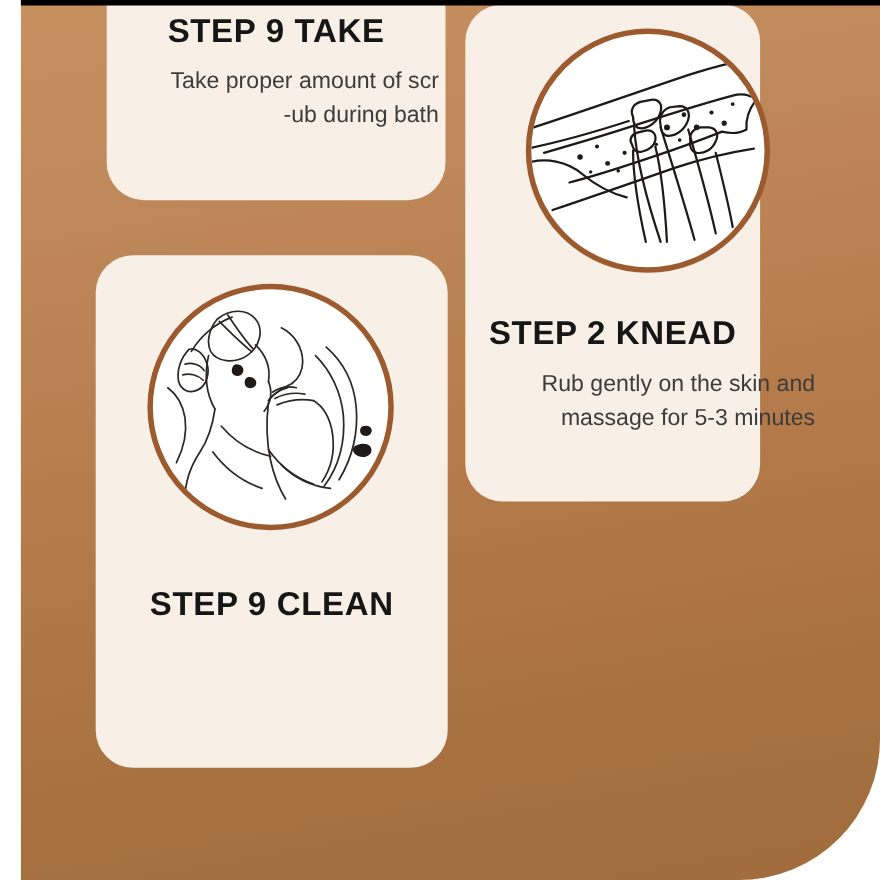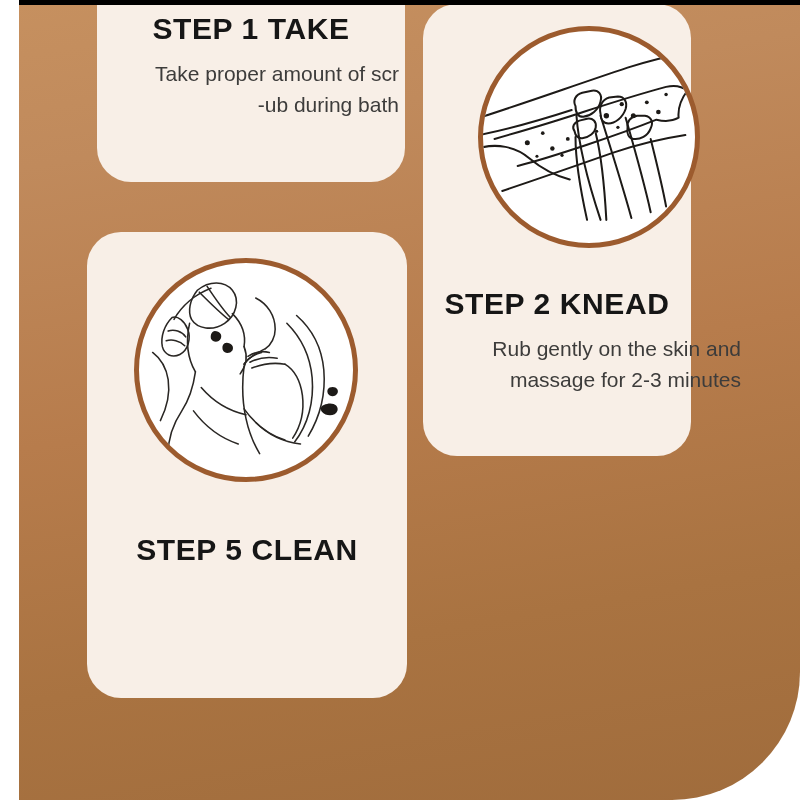--- a/index.html
+++ b/index.html
@@ -115,21 +115,21 @@
   .dot { fill: #1d1a17; }
 </style>
 </head>
 <body>
 
 <div id="stage">
 
   <div id="panel">
 
     <div class="card" id="card-step1">
-      <div class="step-title">STEP 1  TAKE</div>
+      <div class="step-title">STEP 9  TAKE</div>
       <div class="step-body">Take proper amount of scr
 -ub during bath</div>
     </div>
 
     <div class="card" id="card-step2">
 
       <div class="illus" id="illus-step2">
         <svg viewBox="0 0 220 220" xmlns="http://www.w3.org/2000/svg" aria-hidden="true">
 
           <path class="ink" d="M-4 90 C 40 76, 96 56, 150 38 C 172 31, 192 26, 214 22"></path>
@@ -169,21 +169,21 @@
                                C 145 90, 137 96, 130 96 C 125 96, 122 92, 122 86 Z"></path>
           <path class="ink" d="M148 90 C 156 118, 166 152, 174 188"></path>
           <path class="ink" d="M150 100 C 149 94, 153 89, 160 88 L 168 88 C 175 89, 177 95, 174 101
                                C 171 109, 163 113, 156 112 C 151 111, 149 106, 150 100 Z"></path>
           <path class="ink" d="M174 112 C 180 136, 186 160, 190 182"></path>
         </svg>
       </div>
 
       <div class="step-title">STEP 2  KNEAD</div>
       <div class="step-body">Rub gently on the skin and
-massage for 2-3 minutes</div>
+massage for 5-3 minutes</div>
     </div>
 
     <div class="card" id="card-step3">
 
       <div class="illus" id="illus-step3">
         <svg viewBox="0 0 220 220" xmlns="http://www.w3.org/2000/svg" aria-hidden="true">
 
           <path class="ink-thin" d="M36 58 C 44 44, 58 32, 74 26"></path>
           <path class="ink-thin" d="M60 28 C 72 18, 88 18, 96 28 C 104 38, 100 54, 88 62
                                     C 76 70, 60 68, 54 58 C 50 50, 52 38, 60 28 Z"></path>
@@ -221,19 +221,19 @@
           <path class="ink-thin" d="M152 62 C 166 76, 176 96, 178 118 C 180 142, 174 166, 160 184"></path>
 
           <path class="ink-thin" d="M64 128 C 76 142, 92 152, 110 156"></path>
           <path class="ink-thin" d="M56 152 C 68 168, 84 180, 102 186"></path>
 
           <path class="dot" d="M196 128 C 202 126, 206 130, 204 134 C 202 138, 196 138, 194 134 C 193 131, 194 129, 196 128 Z"></path>
           <path class="dot" d="M190 146 C 198 142, 206 146, 204 152 C 202 158, 192 158, 188 153 C 186 150, 187 147, 190 146 Z"></path>
         </svg>
       </div>
 
-      <div class="step-title">STEP 5  CLEAN</div>
+      <div class="step-title">STEP 9  CLEAN</div>
     </div>
 
   </div>
 
   <div id="topbar"></div>
 </div>
 
 </body></html>

